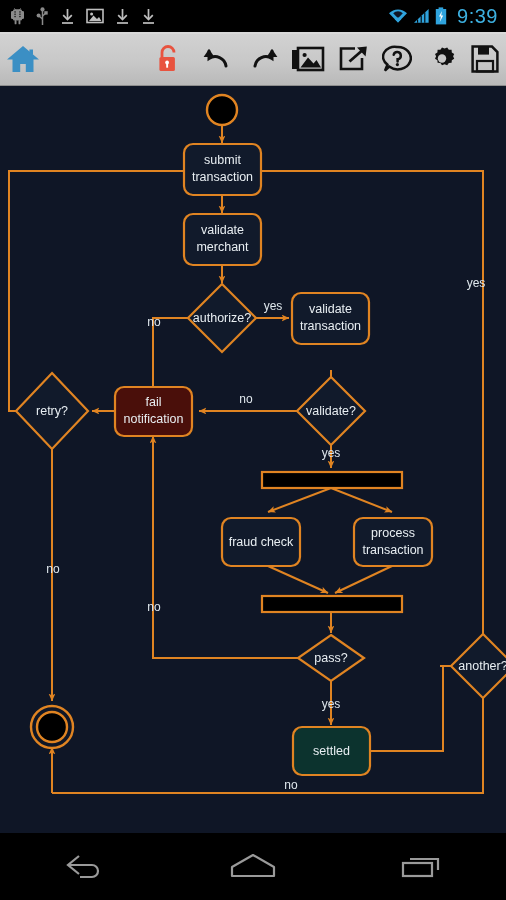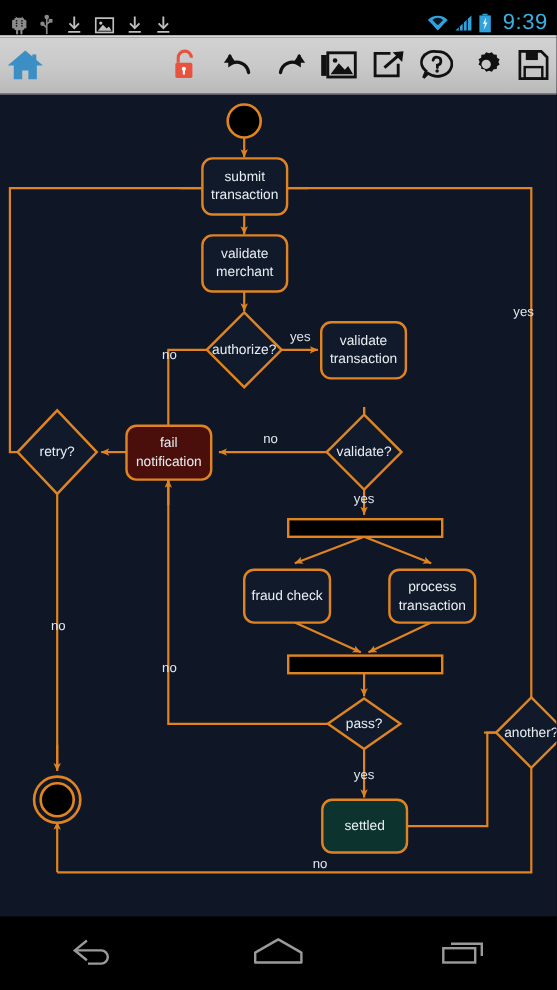--- a/index.html
+++ b/index.html
@@ -21,21 +21,21 @@
     background: #0f1626;
   }
 
   
   .statusbar {
     position: absolute;
     left: 0; top: 0;
     width: 506px; height: 32px;
     background: #000;
     display: flex;
-    align-items: flex-end;
+    align-items: center;
     box-sizing: border-box;
     padding: 0 8px 0 10px;
   }
   .sb-left { display: flex; align-items: center; gap: 11px; flex: 1; }
   .sb-right { display: flex; align-items: center; gap: 5px; }
   .sb-icon { display: inline-flex; align-items: center; justify-content: center; }
   .sb-clock {
     color: #3db0e0;
     font-size: 20px;
     letter-spacing: 0.5px;

